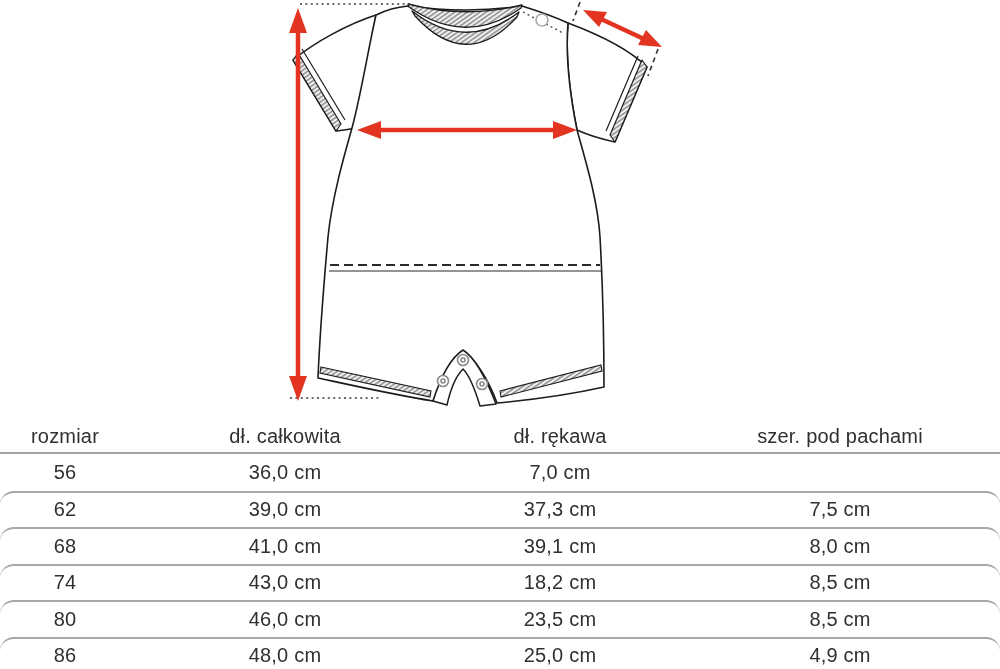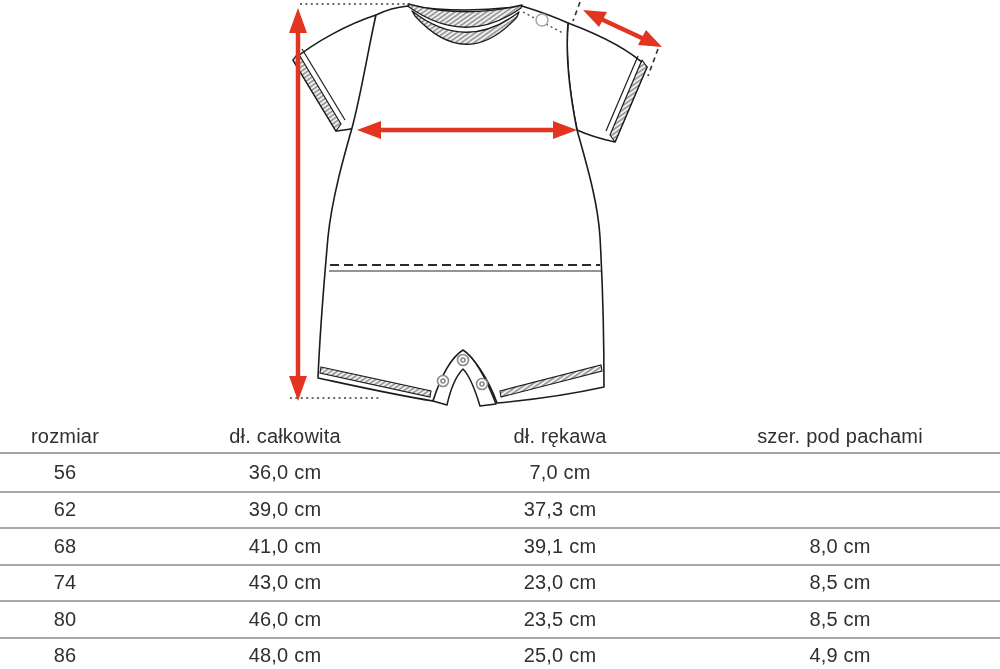--- a/index.html
+++ b/index.html
@@ -13,21 +13,21 @@
 
   .size-table { position:absolute; top:420px; left:0; width:1000px; }
   .trow {
     display:grid;
     grid-template-columns:130px 310px 240px 320px;
     align-items:center;
     height:36.5px;
     box-sizing:border-box;
   }
   .trow.thead { height:34px; border-bottom:2px solid #a3a3a3; }
-  .tbody .trow { border-top:2px solid #a8a8a8; }
+  .tbody .trow { border-top:2px solid #a8a8a8;border-radius:14px; }
   .tbody .trow:first-child { border-top:none; }
   .c { text-align:center; font-size:20px; letter-spacing:0.2px; white-space:nowrap; }
 </style>
 </head>
 <body>
 
 <div class="stage">
 
   <svg class="diagram" viewBox="0 0 1000 420" aria-hidden="true">
     <defs>
@@ -123,31 +123,32 @@
     <div class="tbody">
         <div class="trow">
           <div class="c">56</div>
           <div class="c">36,0 cm</div>
           <div class="c">7,0 cm</div>
         </div>
         <div class="trow">
           <div class="c">62</div>
           <div class="c">39,0 cm</div>
           <div class="c">37,3 cm</div>
+          <div class="c">7,5 cm</div>
         </div>
         <div class="trow">
           <div class="c">68</div>
           <div class="c">41,0 cm</div>
           <div class="c">39,1 cm</div>
           <div class="c">8,0 cm</div>
         </div>
         <div class="trow">
           <div class="c">74</div>
           <div class="c">43,0 cm</div>
-          <div class="c">23,0 cm</div>
+          <div class="c">18,2 cm</div>
           <div class="c">8,5 cm</div>
         </div>
         <div class="trow">
           <div class="c">80</div>
           <div class="c">46,0 cm</div>
           <div class="c">23,5 cm</div>
           <div class="c">8,5 cm</div>
         </div>
         <div class="trow">
           <div class="c">86</div>

